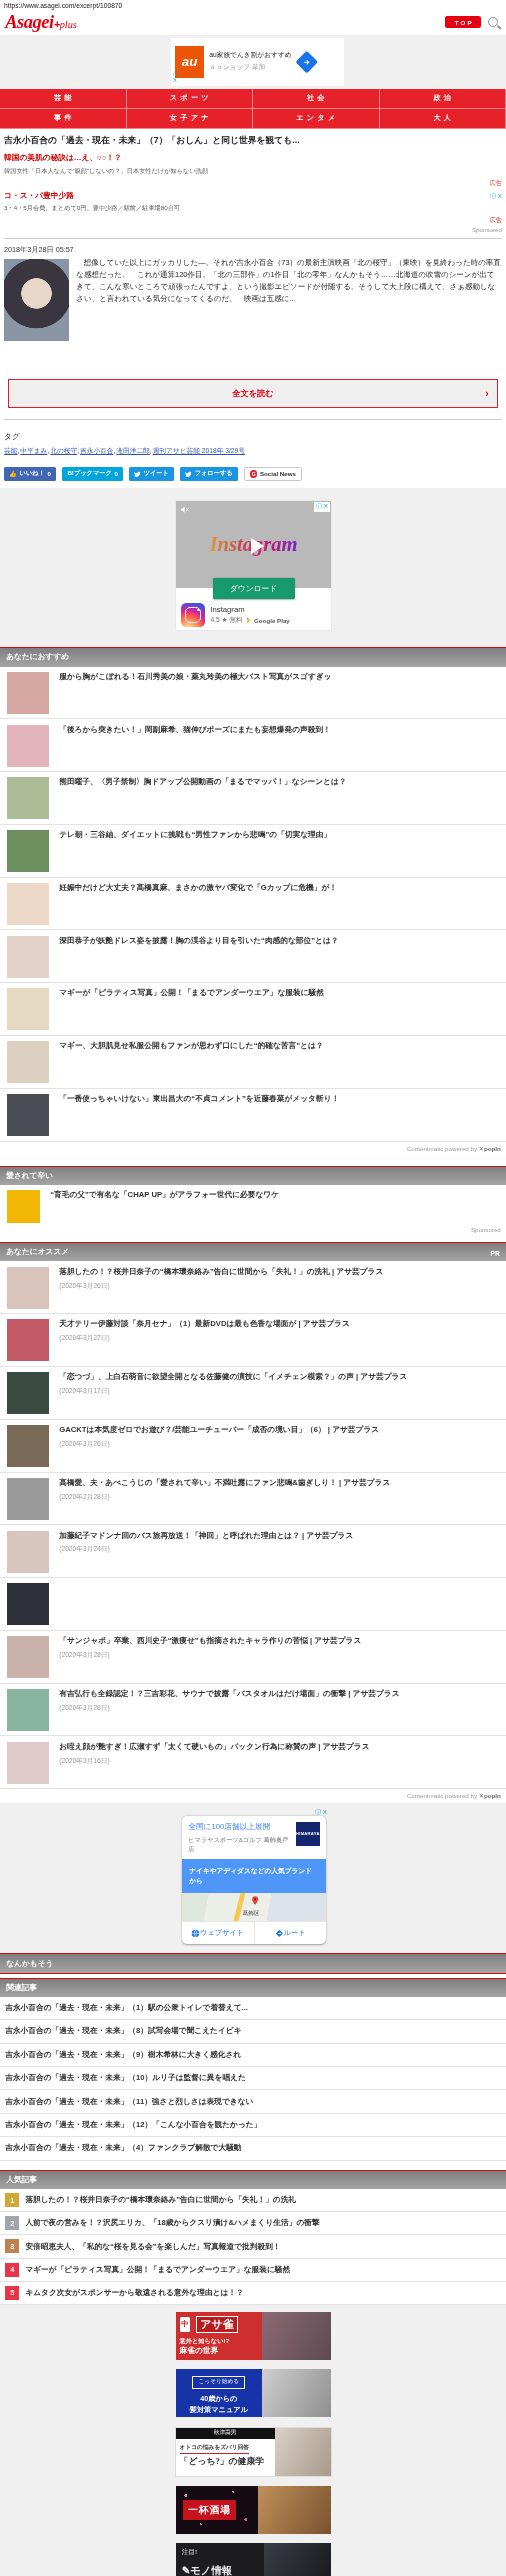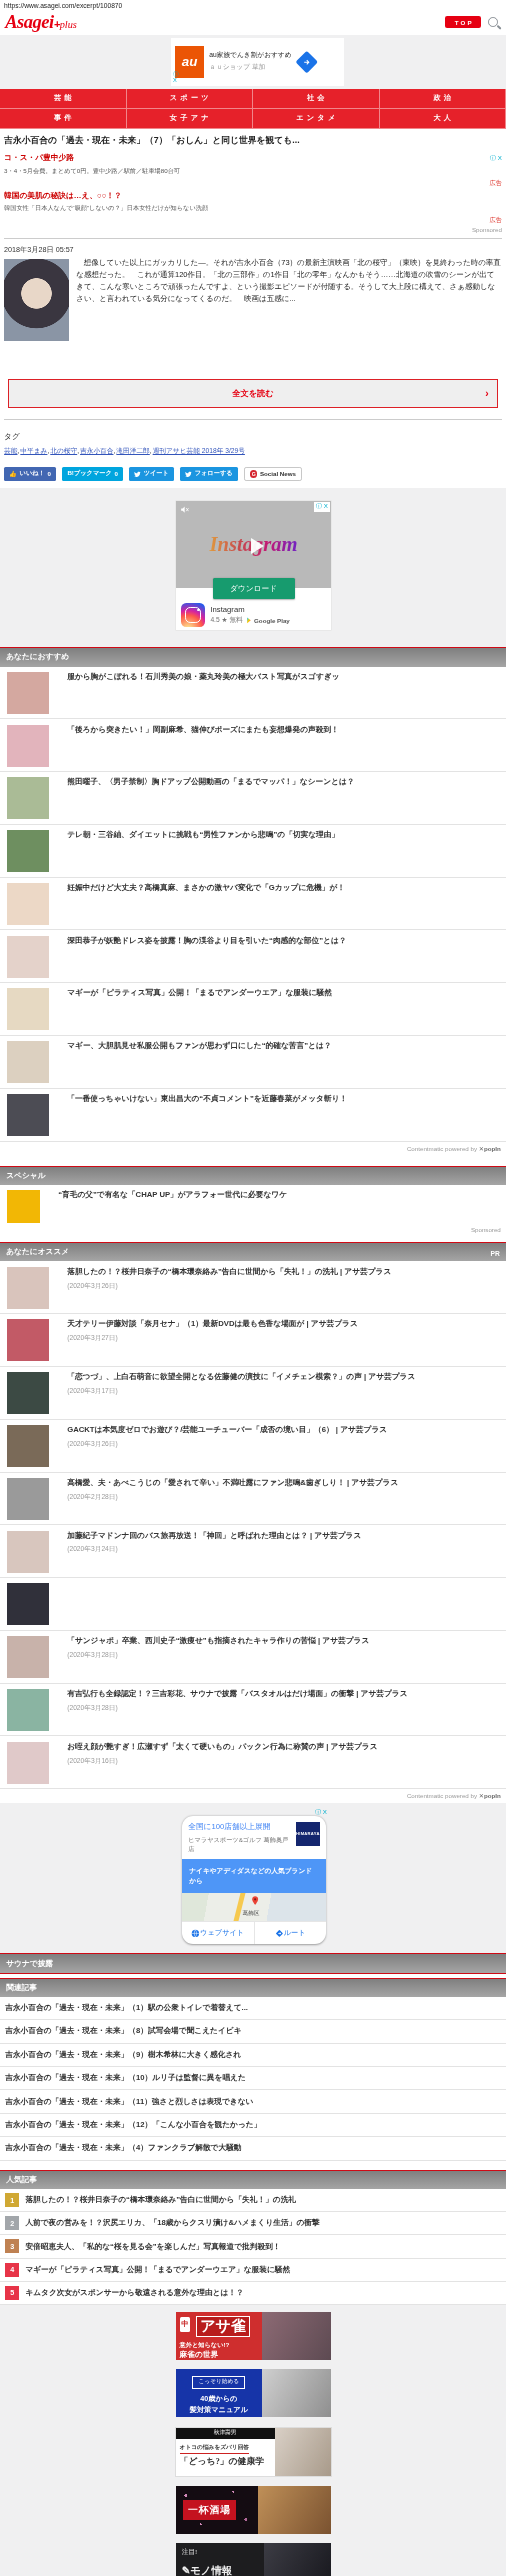--- a/index.html
+++ b/index.html
@@ -85,58 +85,58 @@
   .insta-meta{font-size:6.7px;color:#757575;display:flex;align-items:center;gap:3.1px;margin-top:2.1px;}
   .gp{display:flex;align-items:center;gap:1.5px;color:#555;font-size:6.2px;font-weight:bold;}
 
   
   .sec{background:#fff;}
   .sec-head{background:linear-gradient(#7f7f7f,#a5a5a5);border-top:1.5px solid #cf0a15;color:#fff;font-size:7.7px;font-weight:bold;padding:4.1px 6.2px;display:flex;align-items:flex-end;justify-content:space-between;}
   .sec-head .pr{font-size:6.7px;font-weight:bold;}
   .red-bottom{border-bottom:1.5px solid #cf0a15;}
 
   
-  .row{display:flex;gap:18px;padding:5.2px 4.1px 4.6px 7.2px;border-bottom:0.5px solid #e3e3e3;background:#fff;cursor:pointer;}
+  .row{display:flex;gap:10px;padding:5.2px 4.1px 4.6px 7.2px;border-bottom:0.5px solid #e3e3e3;background:#fff;cursor:pointer;}
   .thumb{flex:none;background:linear-gradient(135deg,#d8d2cc,#aaa49e);}
   .s82 .thumb{width:42px;height:42px;}
   .row-title{font-size:7.7px;font-weight:bold;color:#333;line-height:1.35;}
   .row-date{font-size:6.7px;color:#9a9a9a;margin-top:4.6px;}
   .popin{font-size:6.2px;color:#9a9a9a;text-align:right;padding:3.1px 5.2px 4.1px;background:#fff;}
   .popin b{color:#6a6a6a;}
 
   .trow{padding:6.2px 5.2px;border-bottom:0.5px solid #e3e3e3;background:#fff;cursor:pointer;}
   .trow-title{font-size:7.7px;font-weight:bold;color:#333;}
 
   .rrow{display:flex;gap:6.2px;padding:4.1px 5.2px;border-bottom:0.5px solid #e3e3e3;align-items:flex-start;background:#fff;cursor:pointer;}
   .rank{flex:none;width:14px;height:14px;color:#fff;font-size:7.2px;font-weight:bold;display:flex;align-items:center;justify-content:center;}
   .rrow-title{font-size:7.7px;font-weight:bold;color:#333;padding-top:2.1px;}
 
   
   .map-strip{position:relative;}
   .map-ix{position:absolute;right:179px;color:#00aecd;font-size:6.2px;}
-  .map-card{position:absolute;left:182px;width:144px;background:#fff;border-radius:11px;box-shadow:0 0.5px 2.1px rgba(0,0,0,.35);overflow:hidden;}
+  .map-card{position:absolute;left:182px;width:144px;background:#fff;border-radius:5px;box-shadow:0 0.5px 2.1px rgba(0,0,0,.35);overflow:hidden;}
   .map-head{display:flex;padding:6.2px 6.2px 5.2px;gap:4.1px;}
   .map-title{color:#4285f4;font-size:7.7px;}
   .map-sub{color:#757575;font-size:6.2px;margin-top:4.1px;}
   .map-logo{margin-left:auto;width:24px;height:24px;background:#14266e;color:#fff;display:flex;align-items:center;justify-content:center;font-size:4.1px;font-weight:bold;flex:none;letter-spacing:0.3px;}
   .map-banner{background:#4e96f7;color:#fff;font-size:6.7px;font-weight:bold;padding:6.7px 7.2px;line-height:1.5;}
   .map-map{height:28px;background:linear-gradient(100deg,#dfe7da 0 18%,#eceee8 18% 60%,#dce4ea 60%);position:relative;}
   .map-road{position:absolute;left:38%;top:0;width:4.6px;height:100%;background:#f6c94e;transform:skewX(-14deg);}
   .map-pin{position:absolute;left:47%;top:2.1px;}
   .map-label{position:absolute;left:42%;top:17.5px;font-size:5.7px;color:#444;}
   .map-actions{display:flex;border-top:0.5px solid #e6e6e6;}
   .map-act{flex:1;display:flex;align-items:center;justify-content:center;gap:0;color:#1a73e8;font-size:7.2px;padding:6.2px 0;cursor:pointer;}
   .map-act + .map-act{border-left:0.5px solid #e6e6e6;}
 
   
   .bstack{padding:7.2px 0 1px;}
   .bn{width:155px;height:48px;margin:0 auto 9.3px;display:flex;overflow:hidden;cursor:pointer;}
   .bn-asajan-l{flex:1.15;background:#cf2e2e;color:#fff;padding:4.1px;position:relative;}
   .mj-tile{position:absolute;left:4.1px;top:5.2px;width:10.3px;height:14.4px;background:#fff;border-radius:1.5px;color:#c62222;font-size:7.2px;font-weight:bold;display:flex;align-items:center;justify-content:center;}
-  .bn-asajan-brand{margin-left:16.5px;font-size:15px;font-weight:bold;background:#b81d1d;display:inline-block;padding:0 3.1px;border:0.5px solid #fff;}
+  .bn-asajan-brand{margin-left:16.5px;font-size:11px;font-weight:bold;background:#b81d1d;display:inline-block;padding:0 3.1px;border:0.5px solid #fff;}
   .bn-asajan-t{font-size:6.2px;font-weight:bold;margin-top:4.1px;line-height:1.4;}
   .bn-asajan-r{flex:1;background:linear-gradient(120deg,#8d6a74,#5d4a52);}
   .bn-kami-l{flex:1.15;background:#1634a8;color:#fff;padding:4.1px;text-align:center;}
   .bn-kami-btn{display:inline-block;border:0.5px solid #fff;font-size:5.7px;padding:1.5px 5.2px;margin-top:2.1px;}
   .bn-kami-t{font-size:7.2px;font-weight:bold;margin-top:5.2px;line-height:1.5;}
   .bn-kami-r{flex:1;background:linear-gradient(120deg,#cfcfcf,#8f8f8f);}
   .bn-docchi{flex-direction:column;background:#fff;border:0.5px solid #ddd;position:relative;}
   .bn-docchi-hd{background:#111;color:#fff;font-size:5.7px;padding:1.5px 0;text-align:center;width:64%;}
   .bn-docchi-bd{padding:3.1px 4.1px;width:64%;box-sizing:border-box;}
   .bn-docchi-l1{font-size:5.7px;font-weight:bold;border-bottom:1px solid #c22;display:inline-block;padding-bottom:1px;}
@@ -211,28 +211,28 @@
       <div class="nav-cell">事件</div>
       <div class="nav-cell">女子アナ</div>
       <div class="nav-cell">エンタメ</div>
       <div class="nav-cell">大人</div>
     </div>
 
   <div class="art">
     <div class="art-title">吉永小百合の「過去・現在・未来」（7）「おしん」と同じ世界を観ても...</div>
 
     <div class="promo">
+      <div class="promo-title">韓国の美肌の秘訣は…え、○○！？</div>
+      <div class="promo-desc">韓国女性「日本人なんで“吸顔”しないの？」日本女性だけが知らない洗顔</div>
+      <div class="promo-ad">広告</div>
+    </div>
+    <div class="promo">
       <div class="promo-ix">ⓘ X</div>
       <div class="promo-title">コ・ス・パ豊中少路</div>
       <div class="promo-desc">3・4・5月会費。まとめて0円。豊中少路／駅前／駐車場80台可</div>
-      <div class="promo-ad">広告</div>
-    </div>
-    <div class="promo">
-      <div class="promo-title">韓国の美肌の秘訣は…え、○○！？</div>
-      <div class="promo-desc">韓国女性「日本人なんで“吸顔”しないの？」日本女性だけが知らない洗顔</div>
       <div class="promo-ad">広告</div>
     </div>
     <div class="sponsored">Sponsored</div>
 
     <hr class="hr">
     <div class="art-date">2018年3月28日 05:57</div>
 
     <div class="clearfix">
       <div class="art-photo"></div>
       <p class="art-body">　想像していた以上にガッカリした―。それが吉永小百合（73）の最新主演映画「北の桜守」（東映）を見終わった時の率直な感想だった。　これが通算120作目。「北の三部作」の1作目「北の零年」なんかもそう……北海道の吹雪のシーンが出てきて、こんな寒いところで頑張ったんですよ、という撮影エピソードが付随する。そうして大上段に構えて、さぁ感動しなさい、と言われている気分になってくるのだ。　映画は五感に...</p>
@@ -367,21 +367,21 @@
           <div>
             <div class="row-title">「一番使っちゃいけない」東出昌大の“不貞コメント”を近藤春菜がメッタ斬り！</div>
           </div>
         </div>
       </div>
     <div class="popin"><span>Contentmatic powered by </span><b>✕popIn</b></div>
   </div>
 
   <div class="sec" style="margin-top:10.3px">
     <div class="sec-head">
-        <span>スペシャル</span>
+        <span>愛されて辛い</span>
       </div>
     <div>
 
     <div class="row" style="border-bottom:none;padding-bottom:1px">
           <div class="thumb" style="width: 33px; height: 33px; background: rgb(242, 183, 5);"></div>
           <div>
             <div class="row-title">“育毛の父”で有名な「CHAP UP」がアラフォー世代に必要なワケ</div>
           </div>
         </div>
       </div>
@@ -498,21 +498,21 @@
               <path d="M9 13v-2h4V8l4 4-4 4v-3z" fill="#fff"></path>
             </svg>
           <span>ルート</span>
         </div>
       </div>
     </div>
   </div>
 
   <div class="sec">
     <div class="sec-head red-bottom">
-        <span>サウナで披露</span>
+        <span>なんかもそう</span>
       </div>
   </div>
 
   <div class="sec" style="margin-top:4.1px">
     <div class="sec-head">
         <span>関連記事</span>
       </div>
     <div>
 
     <div class="trow">

